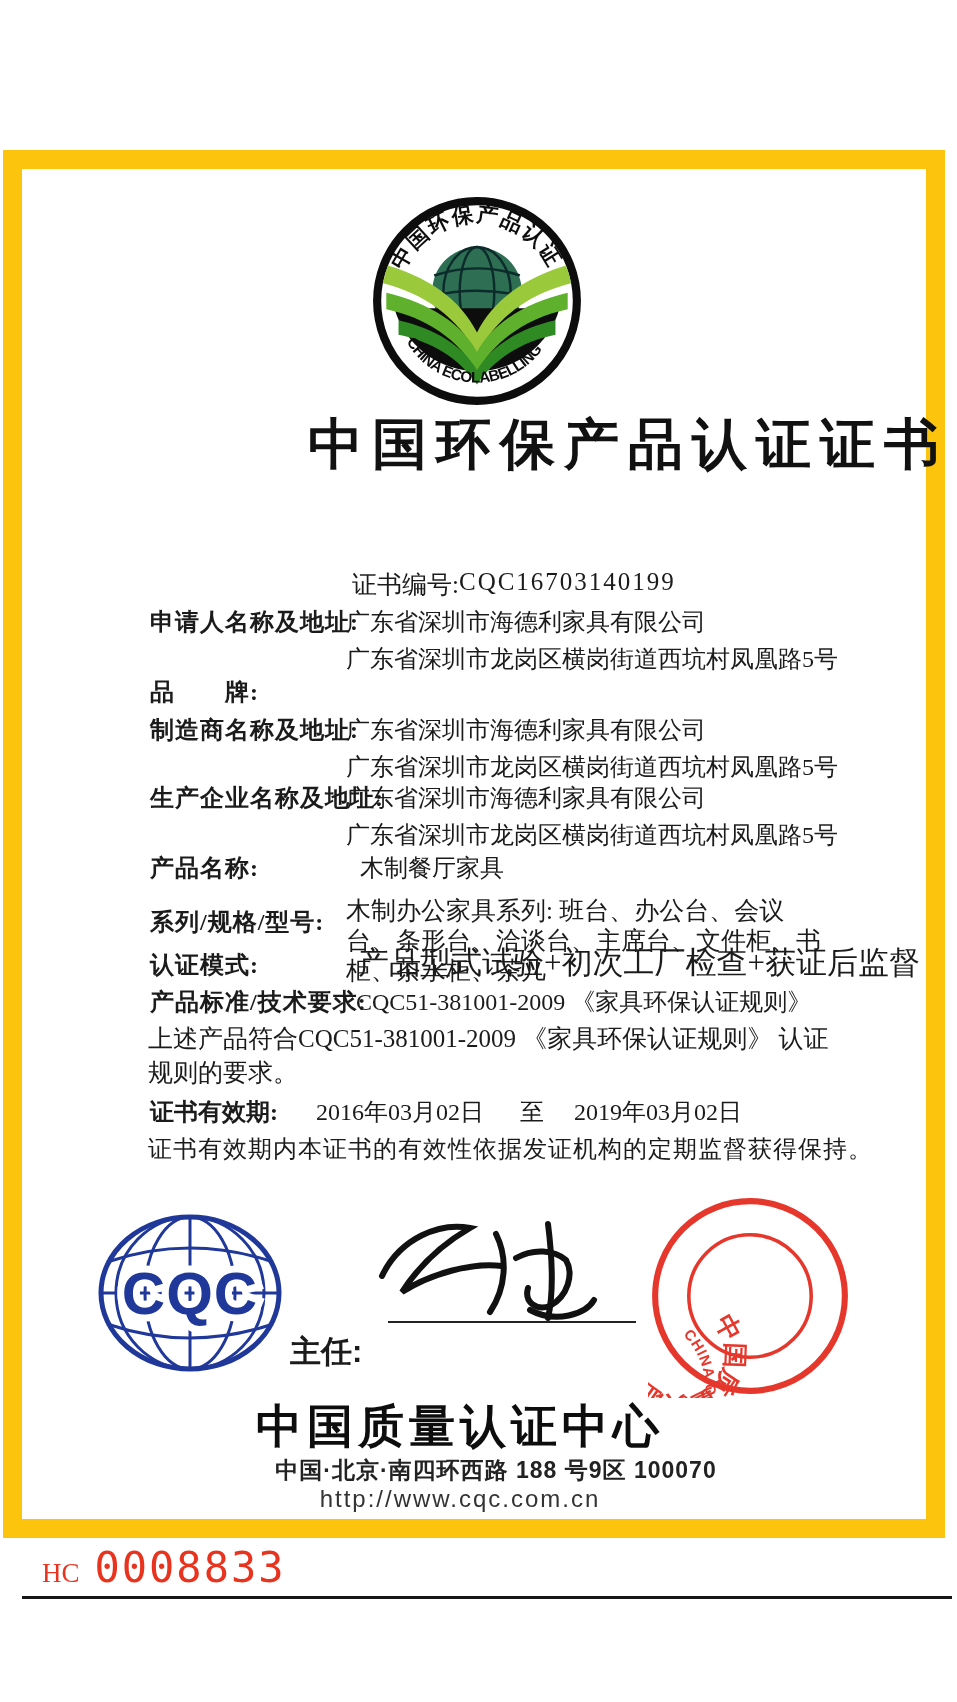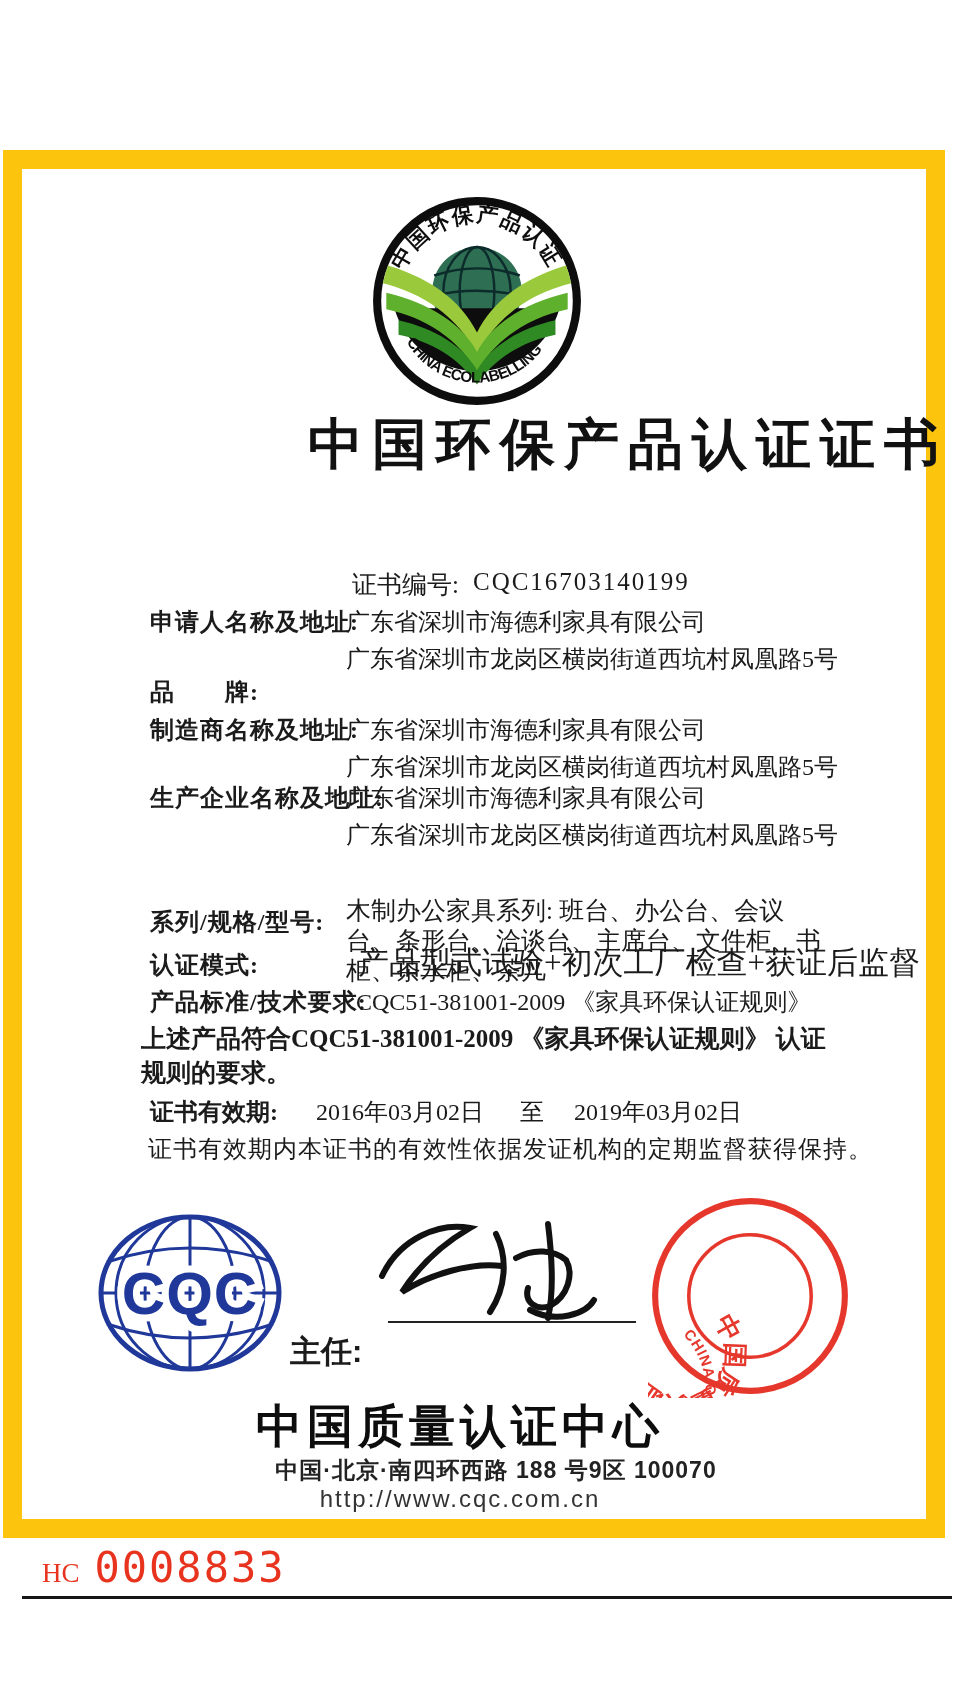--- a/index.html
+++ b/index.html
@@ -19,35 +19,35 @@
     background:transparent;
   }
   .abs { position:absolute; }
   .title {
     position:absolute; left:0; top:408px; width:948px;
     text-align:right; font-size:55px; font-weight:bold;
     letter-spacing:9px; color:#111;
   }
   .certno {
     position:absolute; left:352px; top:568px;
-    font-size:25px; display:flex; gap:14px; white-space:nowrap;
+    font-size:25px; display:flex; white-space:nowrap;
   }
   .certno .num { font-family:"Liberation Serif", serif; letter-spacing:2px; }
   .row {
     position:absolute; left:150px; display:flex; width:700px;
     font-size:24px; line-height:37px;
   }
   .row .lbl { width:196px; flex-shrink:0; font-weight:600; letter-spacing:1px; white-space:nowrap; }
   .row .val { white-space:nowrap; }
   .row .val div { white-space:nowrap; }
   .row.small .val { font-size:25px; line-height:30px; white-space:normal; width:480px; }
   .row.big .val { font-size:31px; }
   .stmt {
-    position:absolute; left:141px; top:1022px; width:690px;
-    font-size:25px; line-height:34px; font-weight:700;
+    position:absolute; left:148px; top:1022px; width:690px;
+    font-size:25px; line-height:34px; font-weight:400;
   }
   .validity {
     position:absolute; left:150px; top:1096px;
     display:flex; font-size:24px; white-space:nowrap;
   }
   .validity .lbl { width:150px; font-weight:600; }
   .validity .d1 { margin-left:16px; }
   .validity .zhi { margin-left:36px; }
   .validity .d2 { margin-left:30px; }
   .superv {
@@ -150,20 +150,26 @@
   </div>
 
   <div class="row" style="top:780px">
     <div class="lbl">生产企业名称及地址:</div>
     <div class="val">
       <div>广东省深圳市海德利家具有限公司</div>
       <div>广东省深圳市龙岗区横岗街道西坑村凤凰路5号</div>
     </div>
   </div>
 
+  <div class="row" style="top:850px">
+    <div class="lbl">产品名称:</div>
+    <div class="val" style="padding-left:14px">
+      <div>木制餐厅家具</div>
+    </div>
+  </div>
 
   <div class="row small" style="top:896px">
     <div class="lbl" style="line-height:37px; padding-top:8px">系列/规格/型号:</div>
     <div class="val">
       <div style="white-space:normal">木制办公家具系列: 班台、办公台、会议台、条形台、洽谈台、主席台、文件柜、书柜、茶水柜、茶几</div>
     </div>
   </div>
 
   <div class="row big" style="top:944px">
     <div class="lbl" style="padding-top:3px">认证模式:</div>

